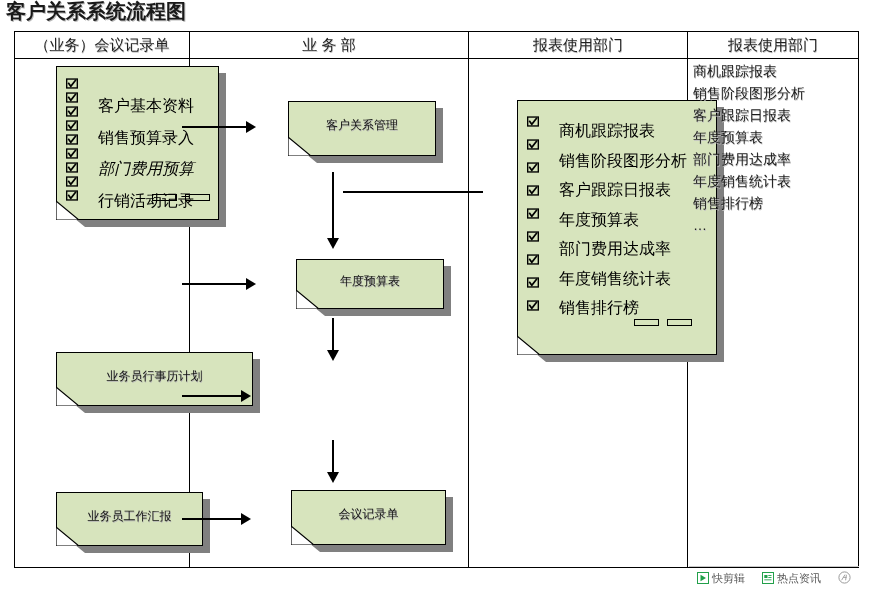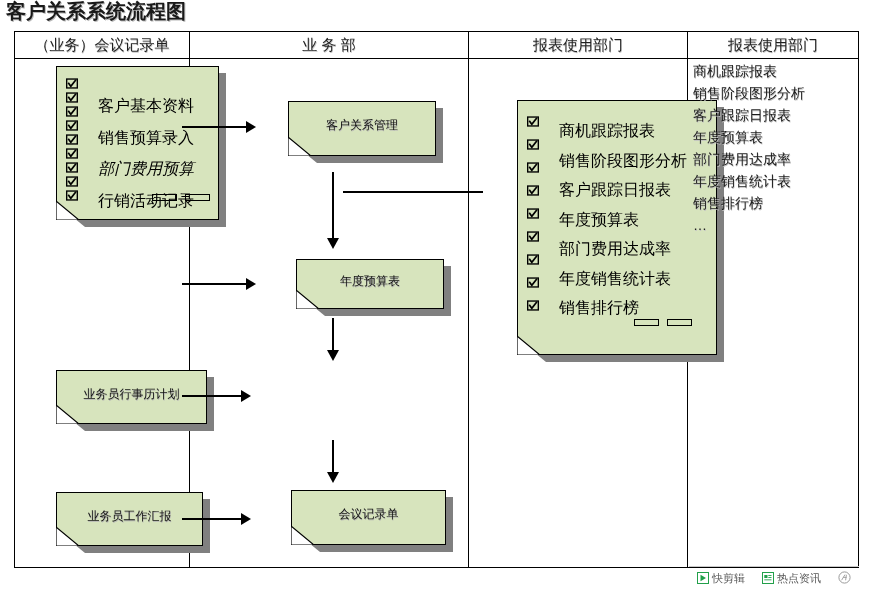--- a/index.html
+++ b/index.html
@@ -250,21 +250,21 @@
     </div>
   <div style="position: absolute; left: 42px; top: 24px;">
         <div class="txt" style="height: 31.5px; line-height: 31.5px;">客户基本资料</div>
         <div class="txt" style="height: 31.5px; line-height: 31.5px;">销售预算录入</div>
         <div class="txt" style="height: 31.5px; line-height: 31.5px; font-style: italic;">部门费用预算</div>
         <div class="txt" style="height: 31.5px; line-height: 31.5px; font-family: Liberation Serif, serif;">行销活动记录</div>
       </div>
     </div>
 
 
-  <div class="doc" style="left:17px;top:370px;width:151px;height:54px;">
+  <div class="doc" style="left:17px;top:352px;width:197px;height:54px;">
     <div class="shadow"></div>
     <div class="body"></div>
     <div class="fold">
       <svg width="23" height="19" viewBox="0 0 23 19">
           <polygon points="0,0 23,19 0,19" fill="#ffffff" stroke="#000" stroke-width="1.2"></polygon>
         </svg>
     </div>
     <div class="label lift">业务员行事历计划</div>
   </div>
 

